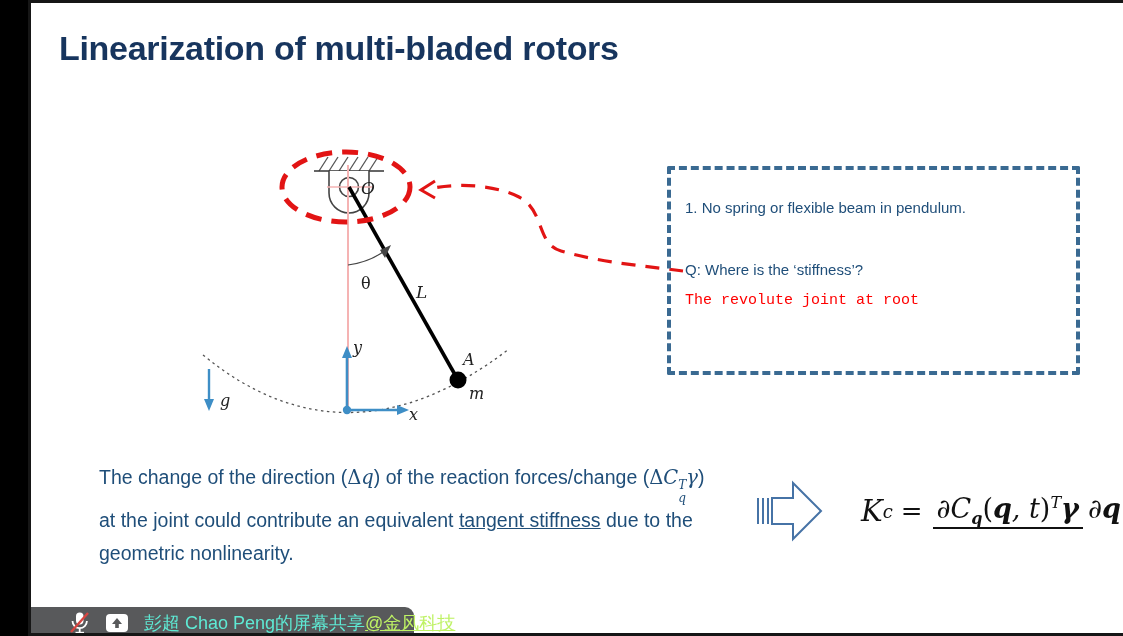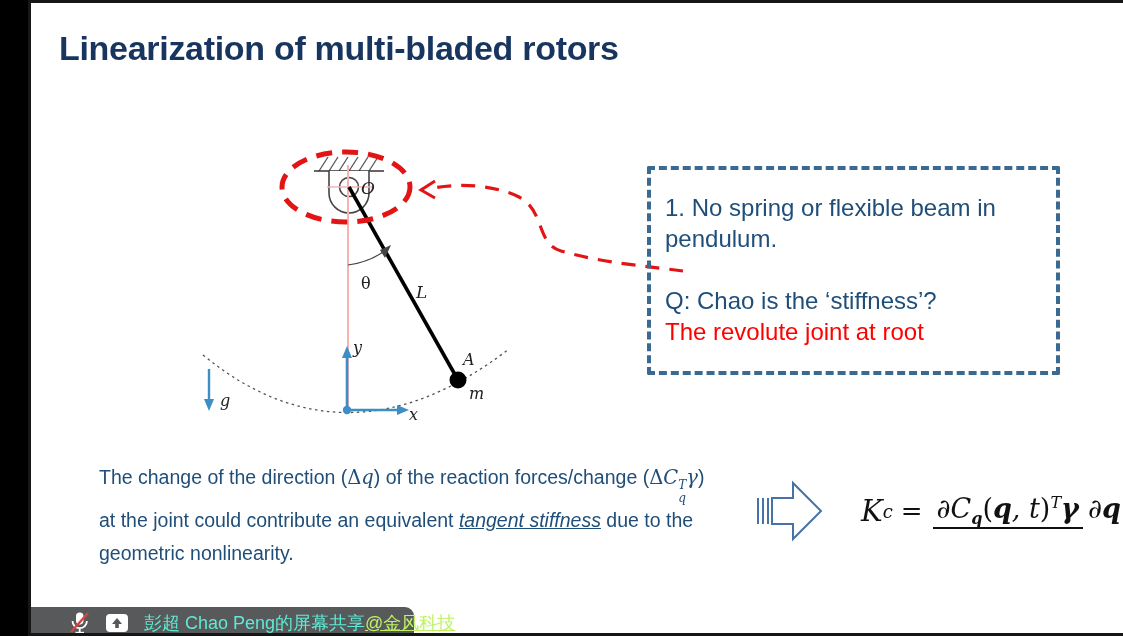--- a/index.html
+++ b/index.html
@@ -14,40 +14,40 @@
     position:absolute;left:28px;top:26px;
     font-size:34px;font-weight:600;color:#17355E;letter-spacing:-0.3px;
   }
   .subtitle{
     position:absolute;left:37px;top:96px;
     font-size:20px;font-weight:400;color:#1F4E79;
   }
   .diagram-svg{position:absolute;left:150px;top:140px;width:540px;height:310px;}
 
   .callout{
-    position:absolute;left:616px;top:163px;width:413px;height:209px;box-sizing:border-box;
+    position:absolute;left:636px;top:163px;width:413px;height:209px;box-sizing:border-box;
     border:4px dashed #3A6A92;border-radius:2px;
     padding:22px 14px 0 14px;
-    font-size:24px;color:#1F4E79;line-height:31px;
+    font-size:15px;color:#1F4E79;line-height:31px;
   }
   .callout .spacer{height:31px;}
-  .callout .answer{color:#FF0000;}
+  .callout .answer{color:#FF0000;font-family:Liberation Mono, monospace;}
 
   .paragraph{
     position:absolute;left:68px;top:458px;width:615px;
     font-size:19.5px;color:#1F4E79;line-height:33px;
   }
   .paragraph .math{font-family:"DejaVu Serif", serif;}
   .paragraph .mit{font-family:"DejaVu Serif", serif;font-style:italic;}
   .paragraph .supsub{
     display:inline-flex;flex-direction:column;align-items:flex-start;
     vertical-align:-0.45em;font-size:0.62em;line-height:1.0;
     font-family:"DejaVu Serif", serif;font-style:italic;
   }
-  .paragraph .em-underline{font-style:italic;text-decoration:underline;}
+  .paragraph .em-underline{text-decoration:underline;}
 
   .formula-group{position:absolute;left:830px;top:464px;height:88px;display:flex;align-items:center;
     font-family:"DejaVu Serif", serif;color:#111;}
   .f-k{font-size:29px;font-style:italic;}
   .f-sub{font-size:18px;font-style:italic;vertical-align:-6px;}
   .f-eq{font-size:26px;margin:0 10px 0 8px;}
   .frac{display:inline-block;vertical-align:middle;}
   .frac .num{font-size:27px;padding:0 4px 3px 4px;border-bottom:2px solid #111;}
   .frac .den{font-size:27px;padding-top:2px;}
   .frac i{font-style:italic;}
@@ -119,21 +119,21 @@
 
     <ellipse cx="315" cy="184" rx="64" ry="35" fill="none" stroke="#E21414" stroke-width="5" stroke-dasharray="16,10"></ellipse>
 
     <path d="M 652,268 C 615,263 572,260 530,248 C 505,241 514,207 488,194 C 462,181 424,180 398,186" fill="none" stroke="#E21414" stroke-width="3.2" stroke-dasharray="14,10"></path>
     <polyline points="404,178 390,187 404,195" fill="none" stroke="#E21414" stroke-width="3"></polyline>
   </svg>
 
   <div class="callout">
     <div>1. No spring or flexible beam in pendulum.</div>
     <div class="spacer"></div>
-    <div>Q: Chao is the ‘stiffness’?</div>
+    <div>Q: Where is the ‘stiffness’?</div>
     <div class="answer">The revolute joint at root</div>
   </div>
 
   <div class="paragraph">
     <span>The change of the direction (</span><span class="math">Δ</span><span class="mit">q</span><span>) of the reaction forces/change (</span><span class="math">Δ</span><span class="mit">C</span><span class="supsub">
         <span>T</span>
         <span>q</span>
       </span><span class="mit">γ</span><span>) at the joint could contribute an equivalent </span><span class="em-underline">tangent stiffness</span><span> due to the geometric nonlinearity.</span>
   </div>
 

